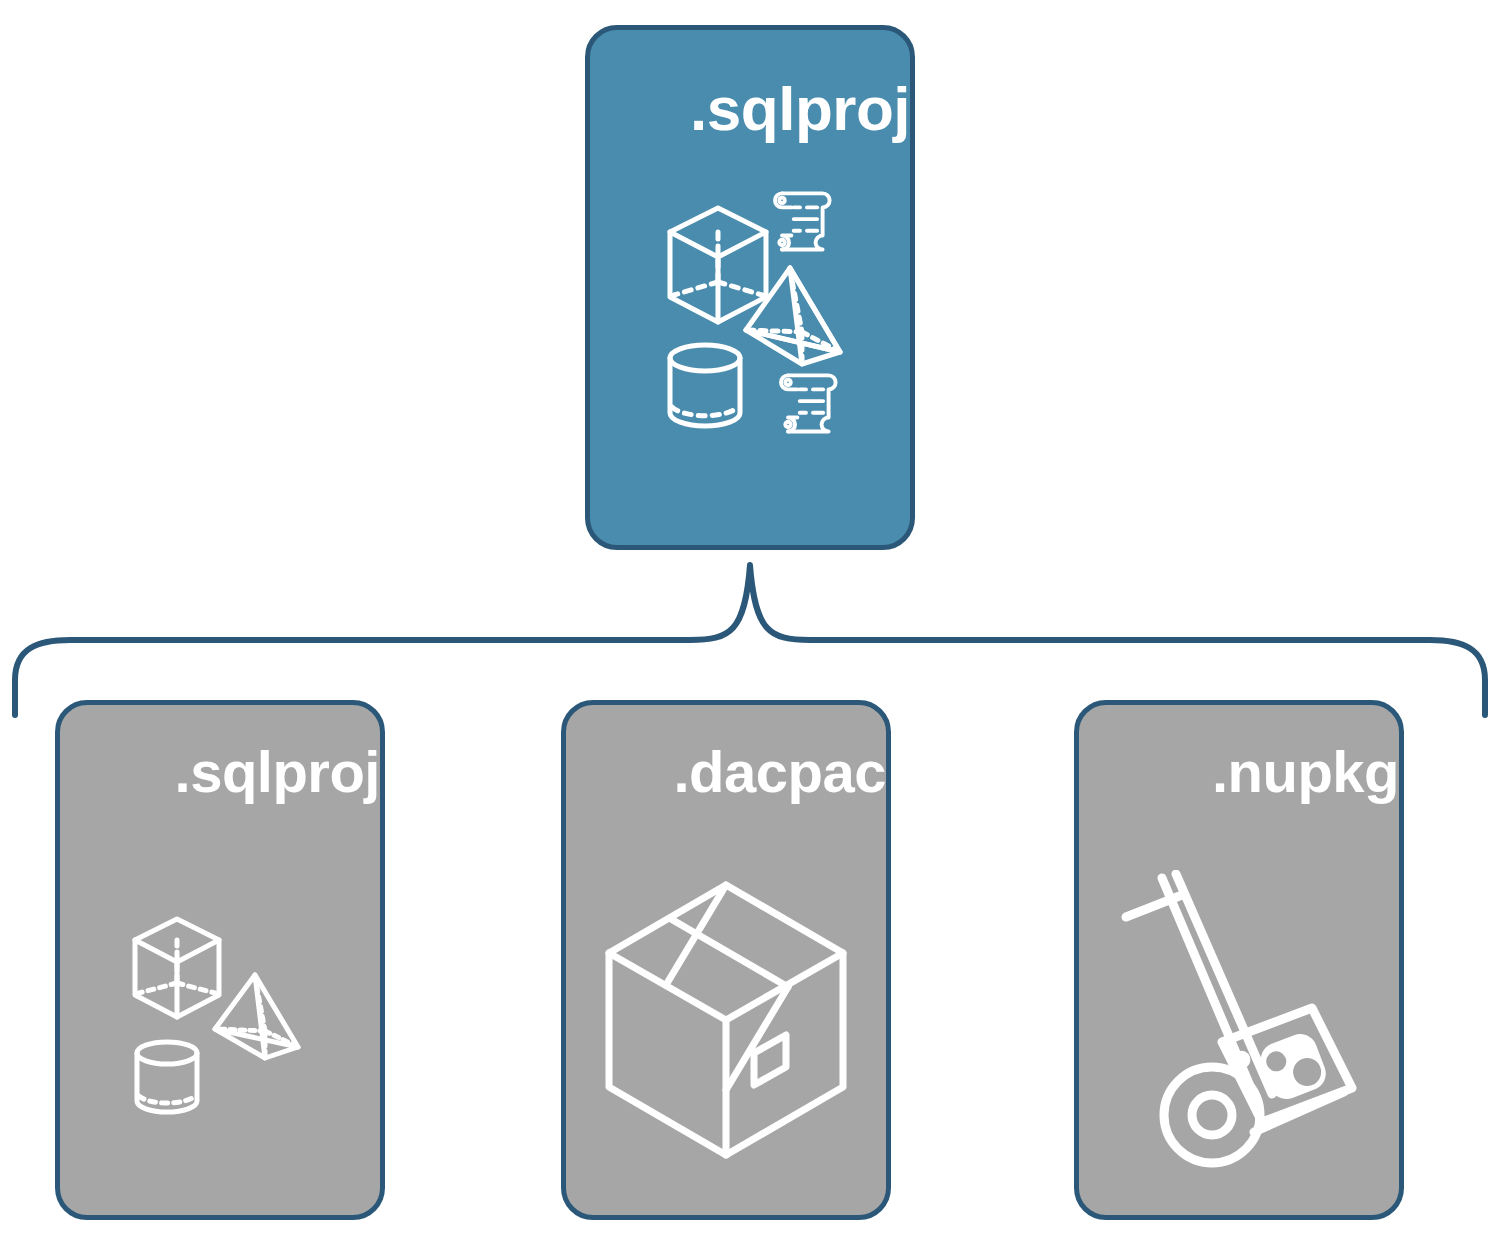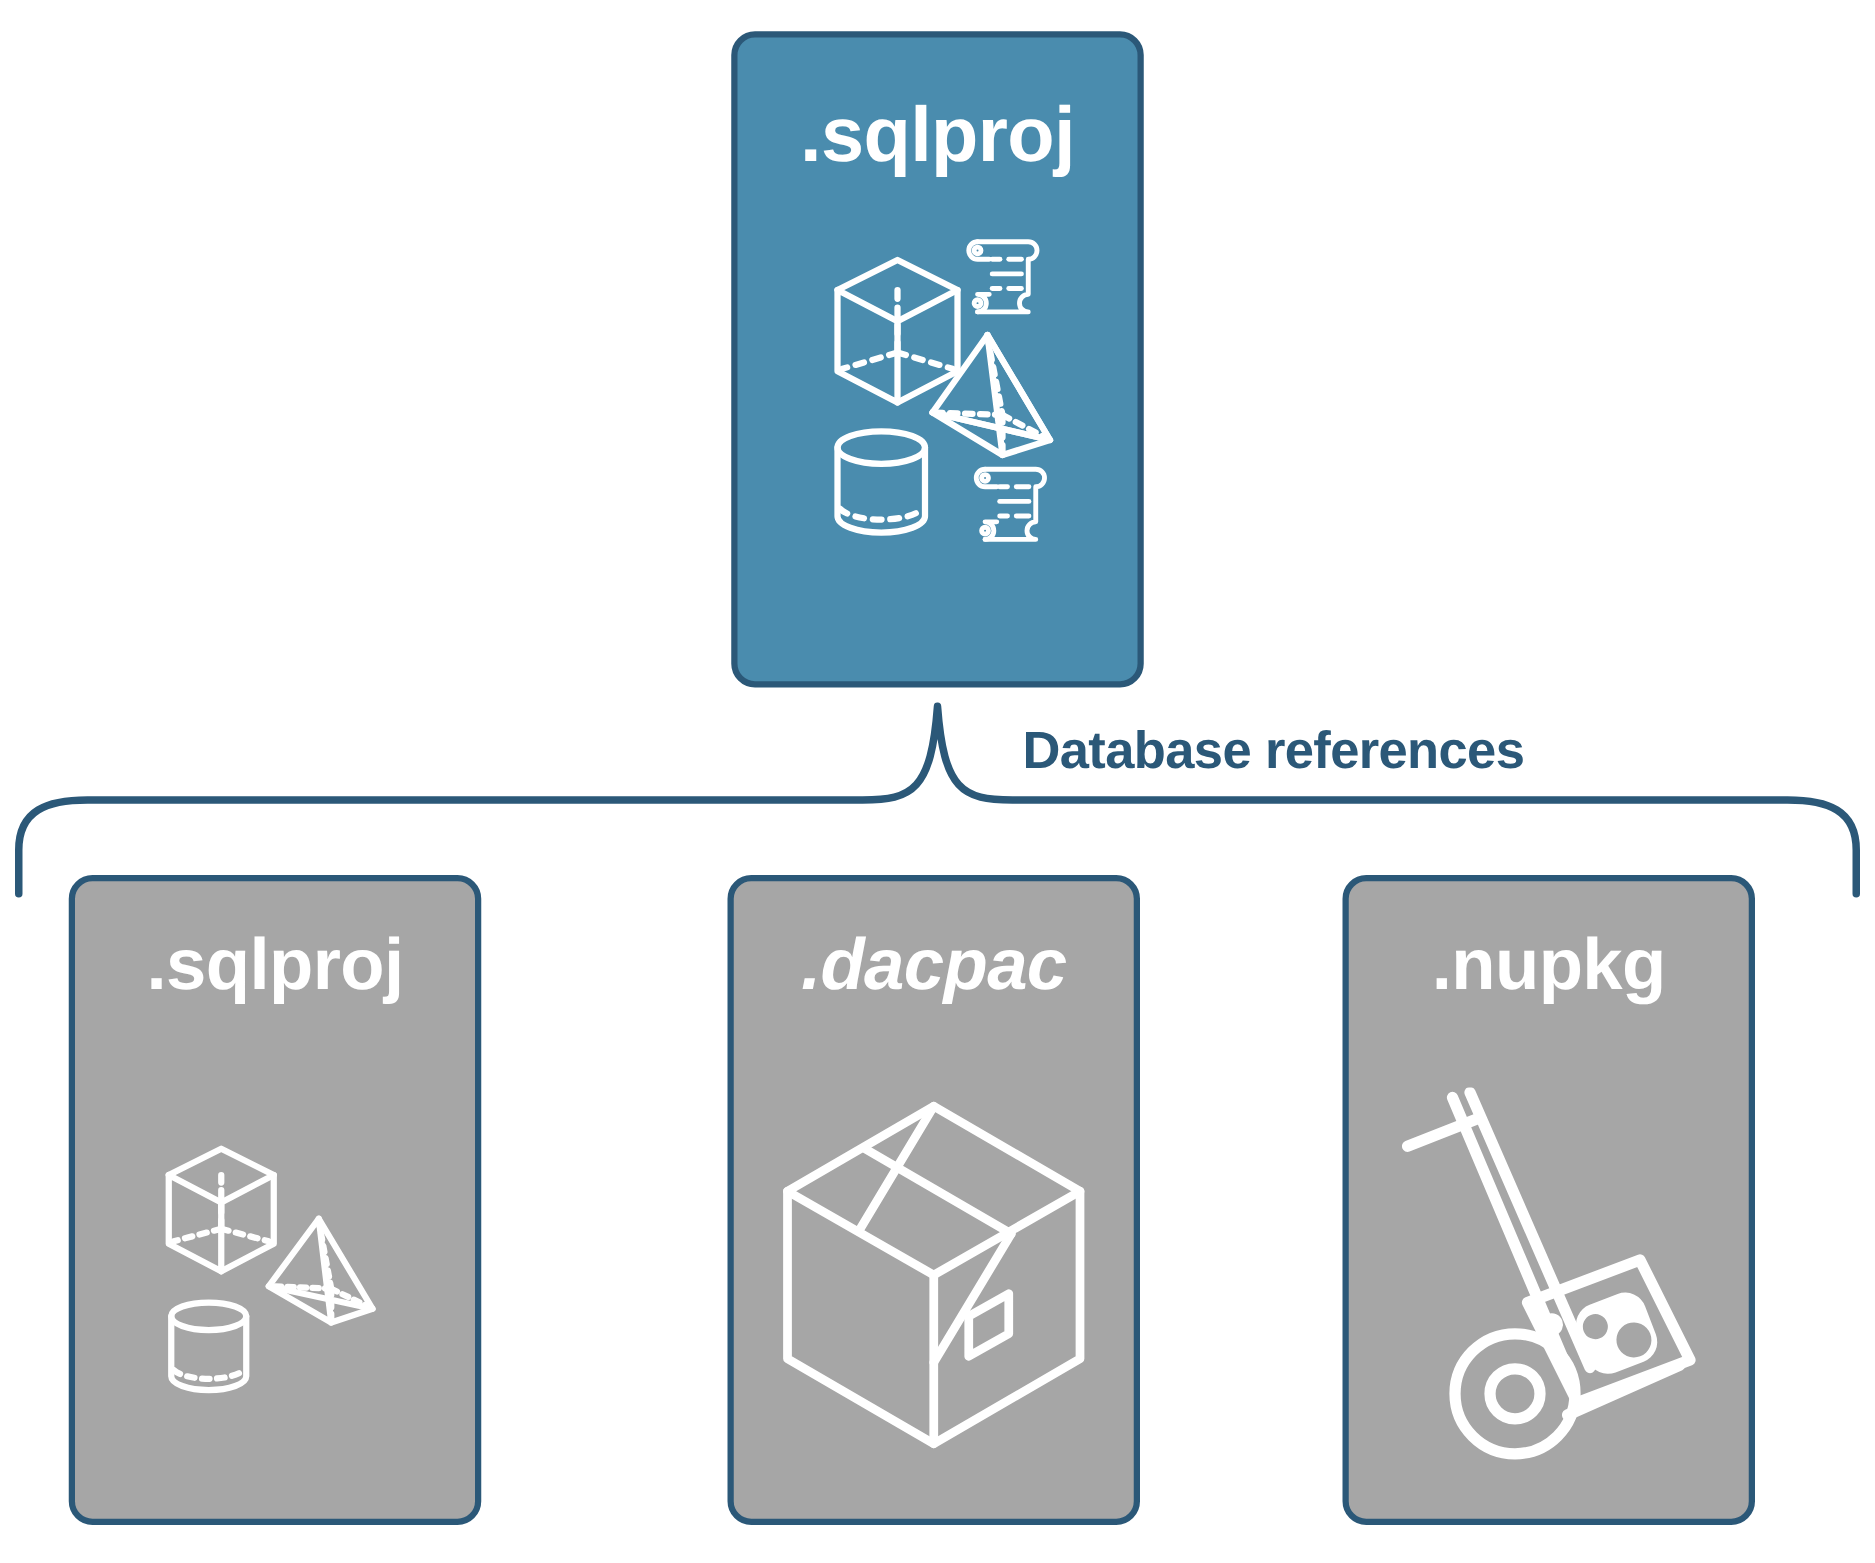--- a/index.html
+++ b/index.html
@@ -14,25 +14,25 @@
     position: relative;
     width: 1500px;
     height: 1250px;
     background: #ffffff;
     overflow: hidden;
   }
 
   .node {
     position: absolute;
     box-sizing: border-box;
-    border-radius: 19px;
+    border-radius: 32px;
     border: 5px solid #2b5878;
     display: flex;
     flex-direction: column;
-    align-items: center;
+    align-items: flex-end;
   }
   .node-primary {
     background: #4a8cae;
   }
   .node-secondary {
     background: #a6a6a6;
   }
 
   .node-label {
     color: #ffffff;
@@ -61,25 +61,24 @@
     justify-content: center;
   }
 
   #node-sqlproj {
     left: 55px;
     top: 700px;
     width: 330px;
     height: 520px;
   }
   #node-dacpac {
-    left: 582px;
+    left: 561px;
     top: 700px;
     width: 330px;
     height: 520px;
-    font-style: italic;
   }
   #node-nupkg {
     left: 1074px;
     top: 700px;
     width: 330px;
     height: 520px;
   }
   .node-secondary .node-label {
     font-size: 58px;
     margin-top: 38px;
@@ -191,21 +190,20 @@
                L15 140
                C15 108 38 100 70 100
                L690 100
                C730 100 745 92 750 25
                C755 92 770 100 810 100
                L1430 100
                C1462 100 1485 108 1485 140
                L1485 175" fill="none" stroke="#2b5878" stroke-width="6" stroke-linecap="round" stroke-linejoin="round"></path>
     </svg>
   </div>
-  <div id="bracket-caption">Database references</div>
 
   <div class="node node-secondary" id="node-sqlproj">
     <div class="node-label">.sqlproj</div>
     <div class="icon-wrap">
       <svg width="230" height="230" viewBox="0 0 230 230">
         <g fill="none" stroke="#ffffff" stroke-width="5" stroke-linecap="round" stroke-linejoin="round">
 
           <g>
             <polyline points="30,35 30,90 72,112 72,57 30,35"></polyline>
             <polyline points="30,35 72,14 114,35 72,57"></polyline>

